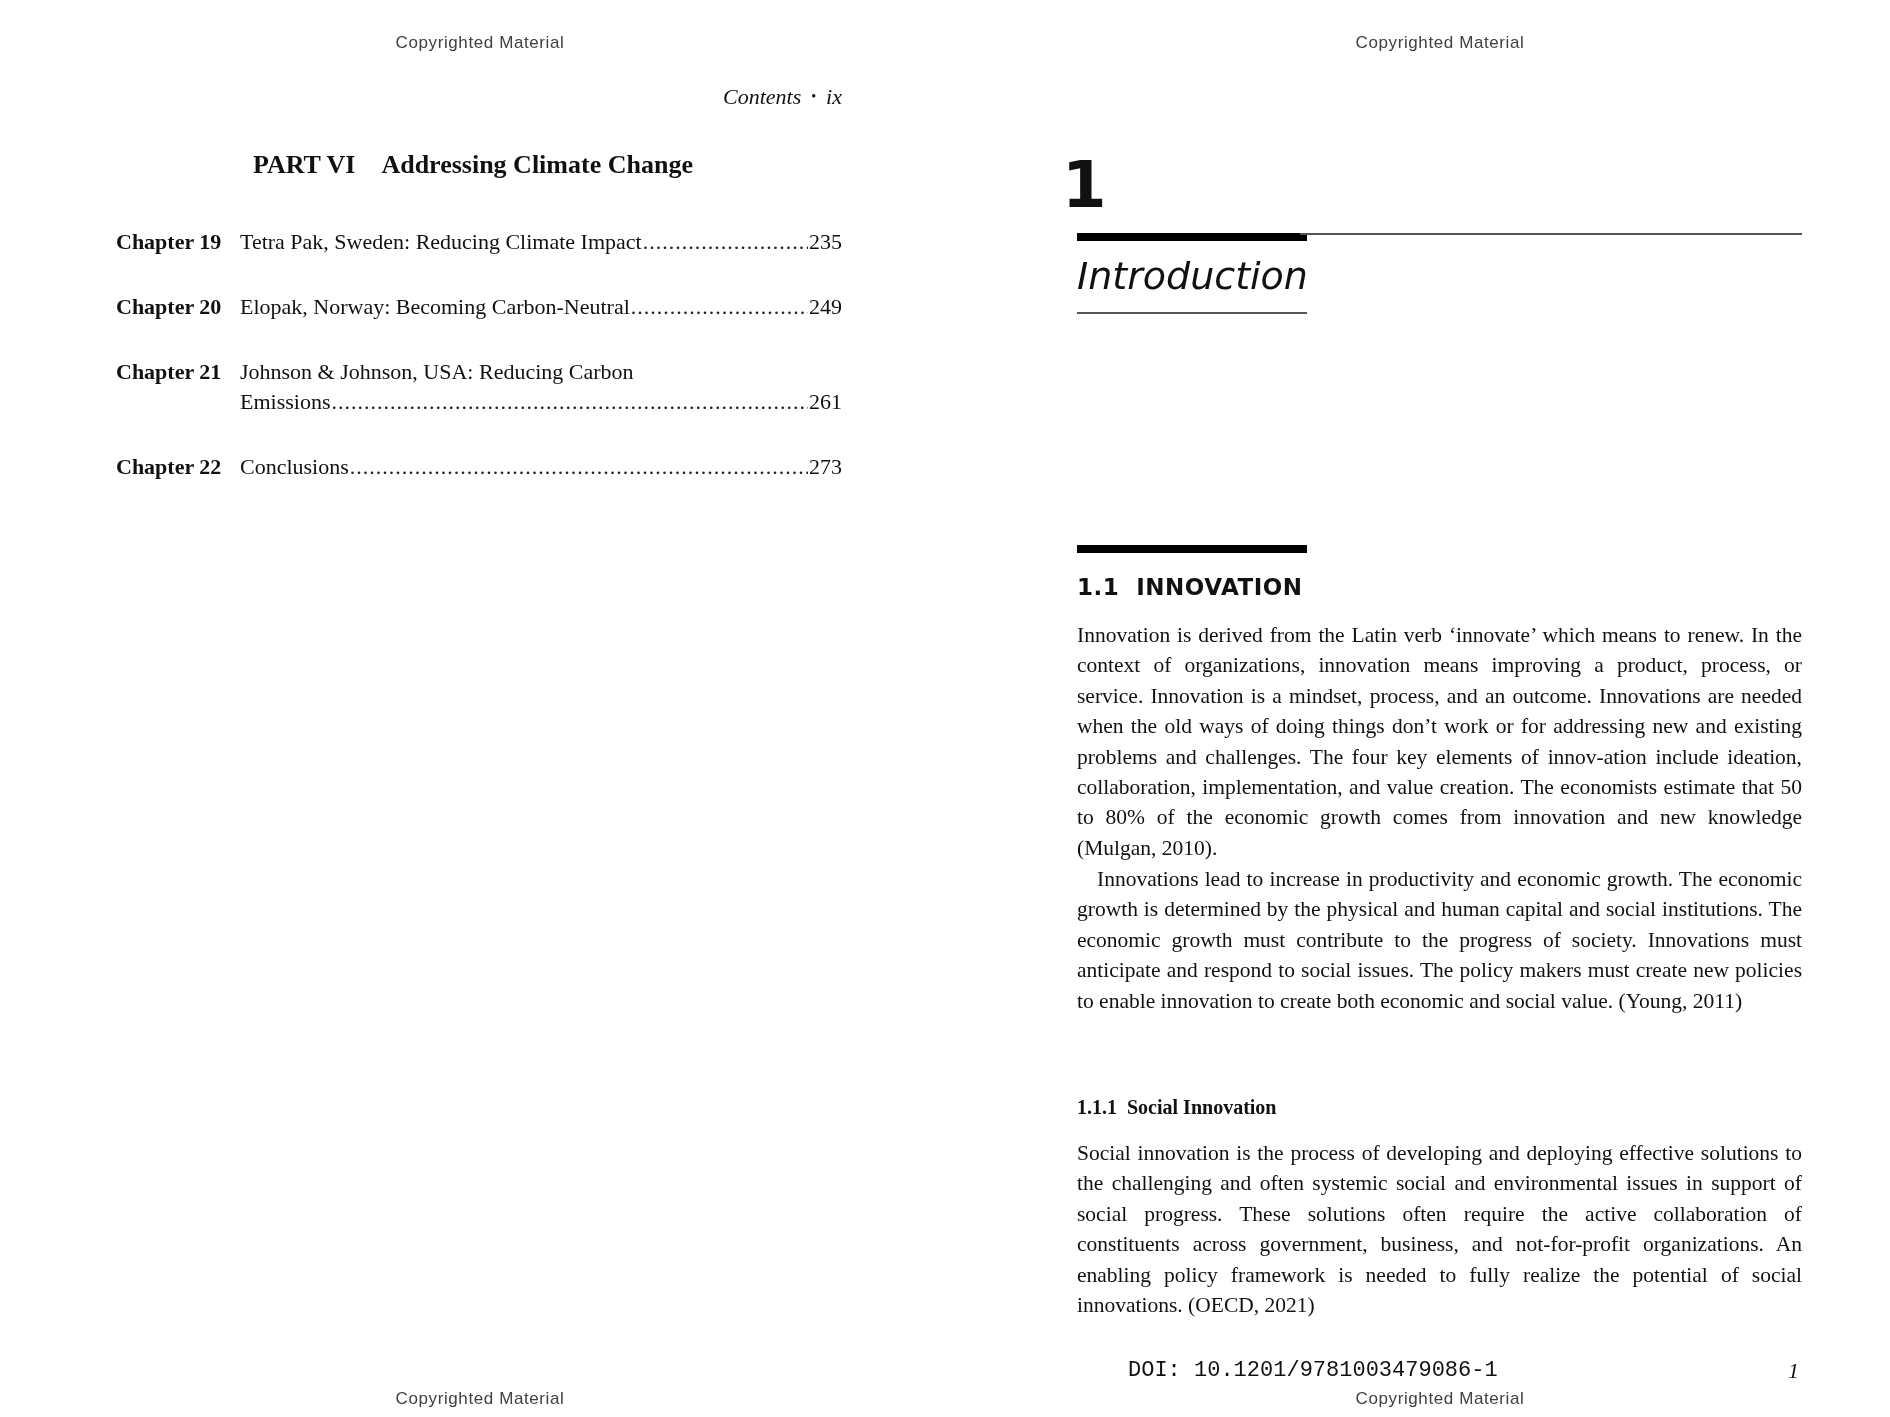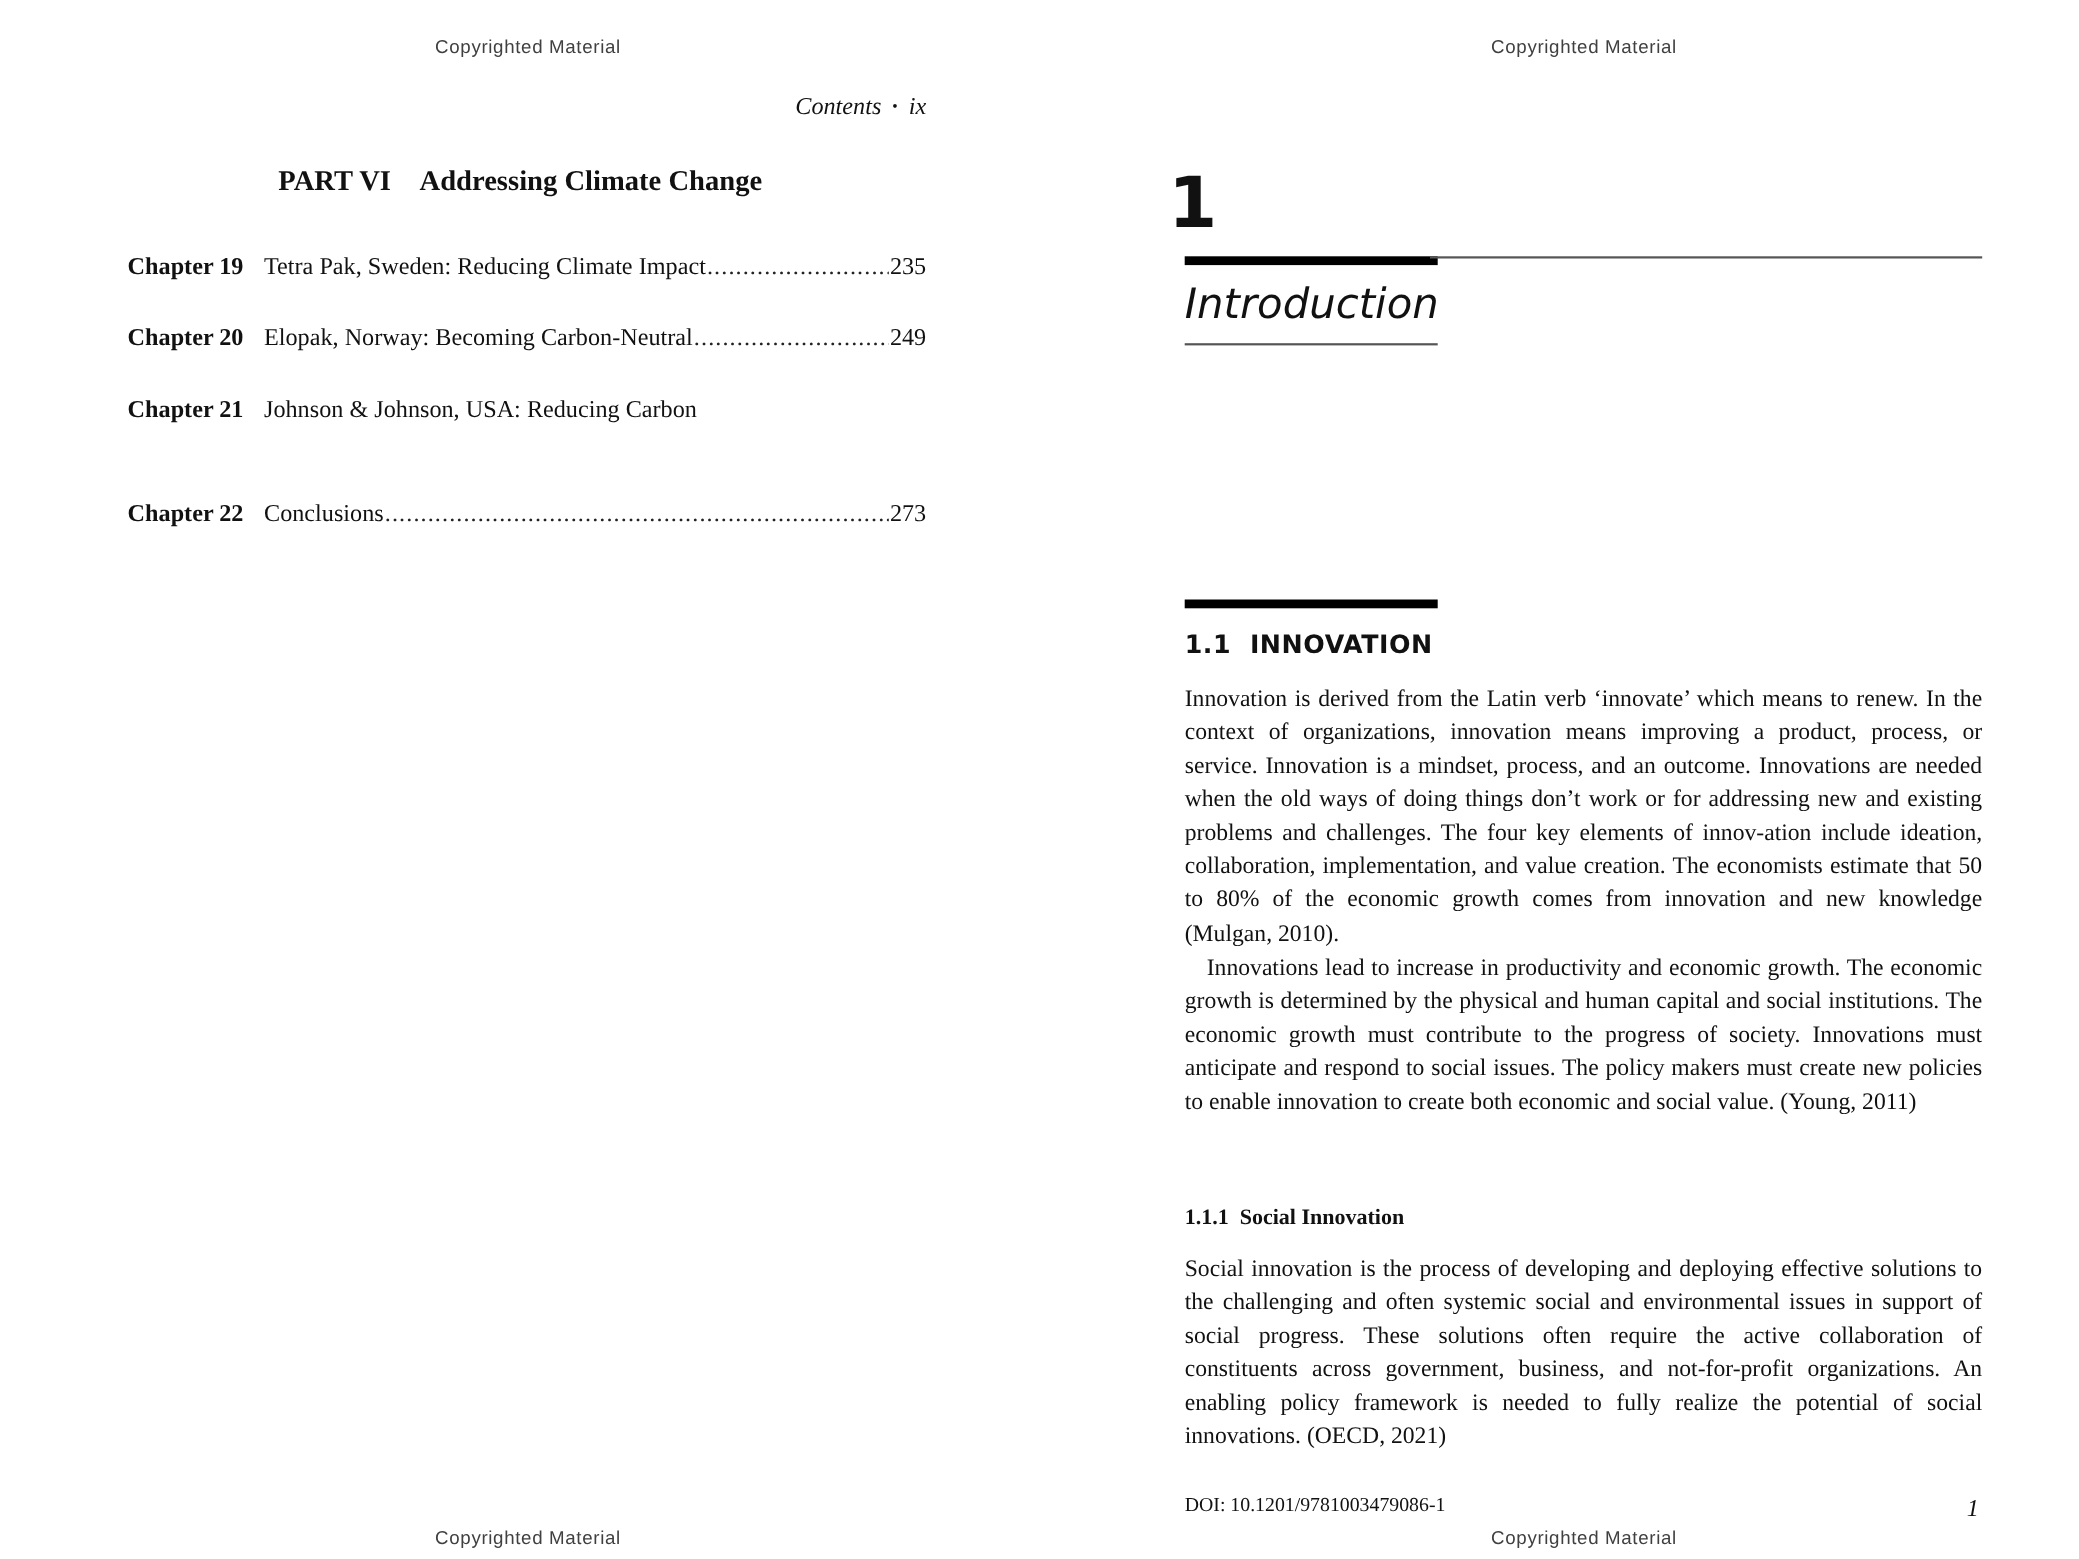--- a/index.html
+++ b/index.html
@@ -25,21 +25,21 @@
 
   
   .chap-num { font-family:"DejaVu Sans", sans-serif; font-weight:bold; font-size:64px; left:1062px; top:150px; line-height:70px; }
   .bar-thick { background:#000; height:8px; }
   .rule-thin { background:#555; height:2px; }
   .chap-title { font-family:"DejaVu Sans", sans-serif; font-style:italic; font-size:38px; left:1062px; top:254px; line-height:44px; }
   .sec-head { font-family:"DejaVu Sans", sans-serif; font-weight:bold; font-size:23px; left:1077px; top:574px; letter-spacing:0.5px; }
   .subsec-head { font-family:Liberation Serif, serif; font-weight:bold; font-size:20px; left:1077px; top:1096px; }
   .para { left:1077px; width:725px; font-family:"Liberation Serif", serif; font-size:21.5px; line-height:30.4px; text-align:justify; margin:0; }
   .para.indent { text-indent:20px; }
-  .doi { font-family:Liberation Serif, serif; font-size:18px; left:1077px; top:1358px; }
+  .doi { font-family:Liberation Mono, monospace; font-size:22px; left:1128px; top:1358px; }
   .folio { font-family:"Liberation Serif", serif; font-style:italic; font-size:22px; left:1788px; top:1358px; }
 </style>
 </head>
 <body>
 
 <div class="abs watermark" style="left:330px; top:33px;">Copyrighted Material</div>
 
 <div class="abs running-head">
   <span>Contents</span><span class="dot">•</span><span>ix</span>
 </div>
@@ -65,20 +65,25 @@
       <span class="toc-leader"></span>
       <span class="toc-page">249</span>
     </span>
   </div>
 
   <div class="toc-row" style="top:359px;">
     <span class="toc-label">Chapter 21</span>
     <span class="toc-title-wrap">
       <span class="toc-title">Johnson &amp; Johnson, USA: Reducing Carbon</span>
     </span>
+  </div>
+  <div class="toc-sub" style="top:389px;">
+    <span class="toc-title">Emissions</span>
+    <span class="toc-leader"></span>
+    <span class="toc-page">261</span>
   </div>
 
   <div class="toc-row" style="top:454px;">
     <span class="toc-label">Chapter 22</span>
     <span class="toc-title-wrap">
       <span class="toc-title">Conclusions</span>
       <span class="toc-leader"></span>
       <span class="toc-page">273</span>
     </span>
   </div>

